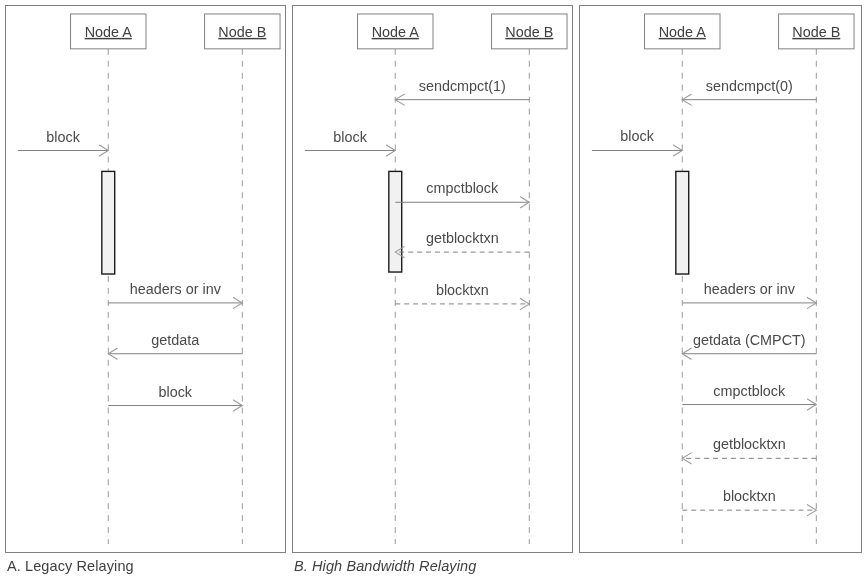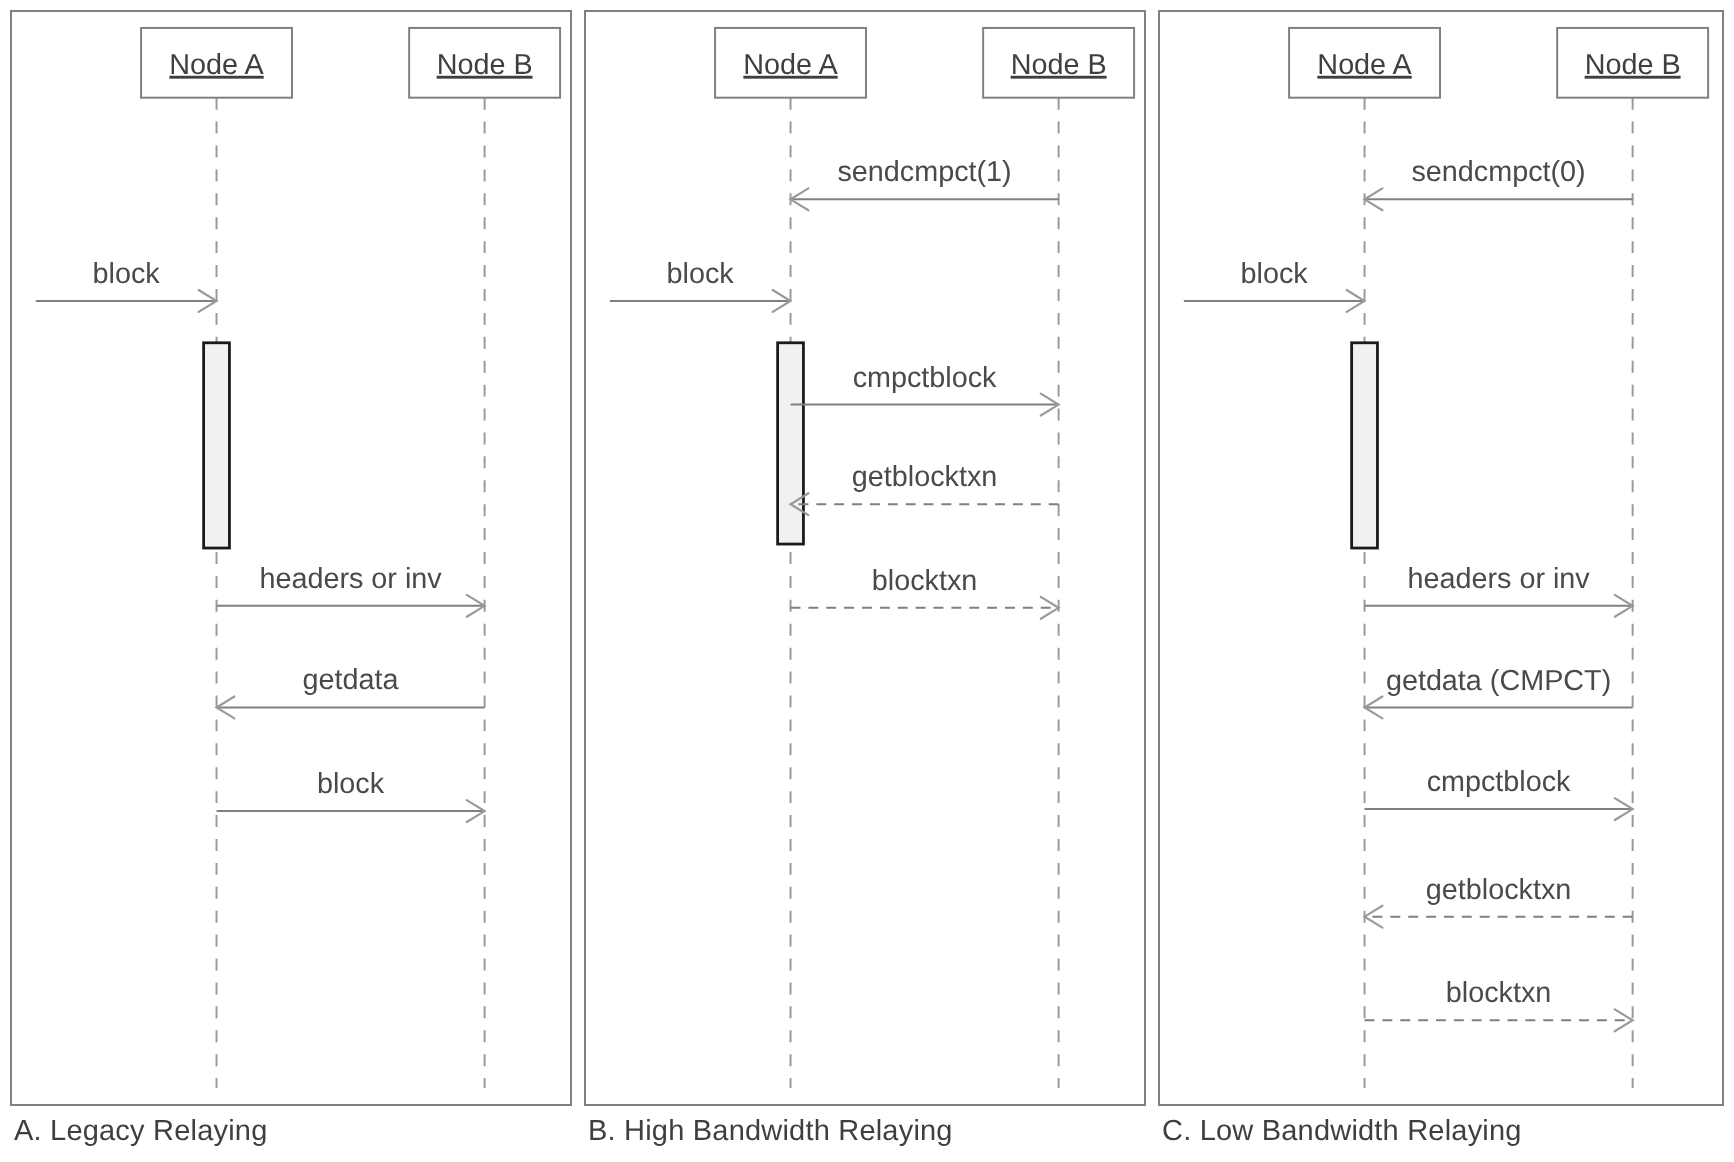--- a/index.html
+++ b/index.html
@@ -35,21 +35,21 @@
   .panel-caption {
     position: absolute;
     top: 558px;
     font-size: 14.5px;
     color: #3f3f3f;
     white-space: nowrap;
     letter-spacing: 0.1px;
     text-align: center;
   }
   #caption-a { left: 7px; }
-  #caption-b { left: 294px; }
+  #caption-b { left: 294px; font-style: italic; }
   #caption-c { left: 581px; }
 
   .panel-svg {
     position: absolute;
     left: 0;
     top: 0;
     width: 100%;
     height: 100%;
     display: block;
   }
@@ -181,15 +181,14 @@
         <path d="M 229 394.5 L 238 400 L 229 405.5" class="msg-head"></path>
         <text x="170.5" y="391" class="msg-label">cmpctblock</text>
         <line x1="238" y1="454" x2="103" y2="454" class="msg-line dashed"></line>
         <path d="M 112 448.5 L 103 454 L 112 459.5" class="msg-head"></path>
         <text x="170.5" y="445" class="msg-label">getblocktxn</text>
         <line x1="103" y1="506" x2="238" y2="506" class="msg-line dashed"></line>
         <path d="M 229 500.5 L 238 506 L 229 511.5" class="msg-head"></path>
         <text x="170.5" y="497" class="msg-label">blocktxn</text>
       </svg>
   </div>
-  <div class="panel-caption" id="caption-c">C. Low Bandwidth Relaying</div>
 
 </div>
 
 </body></html>

